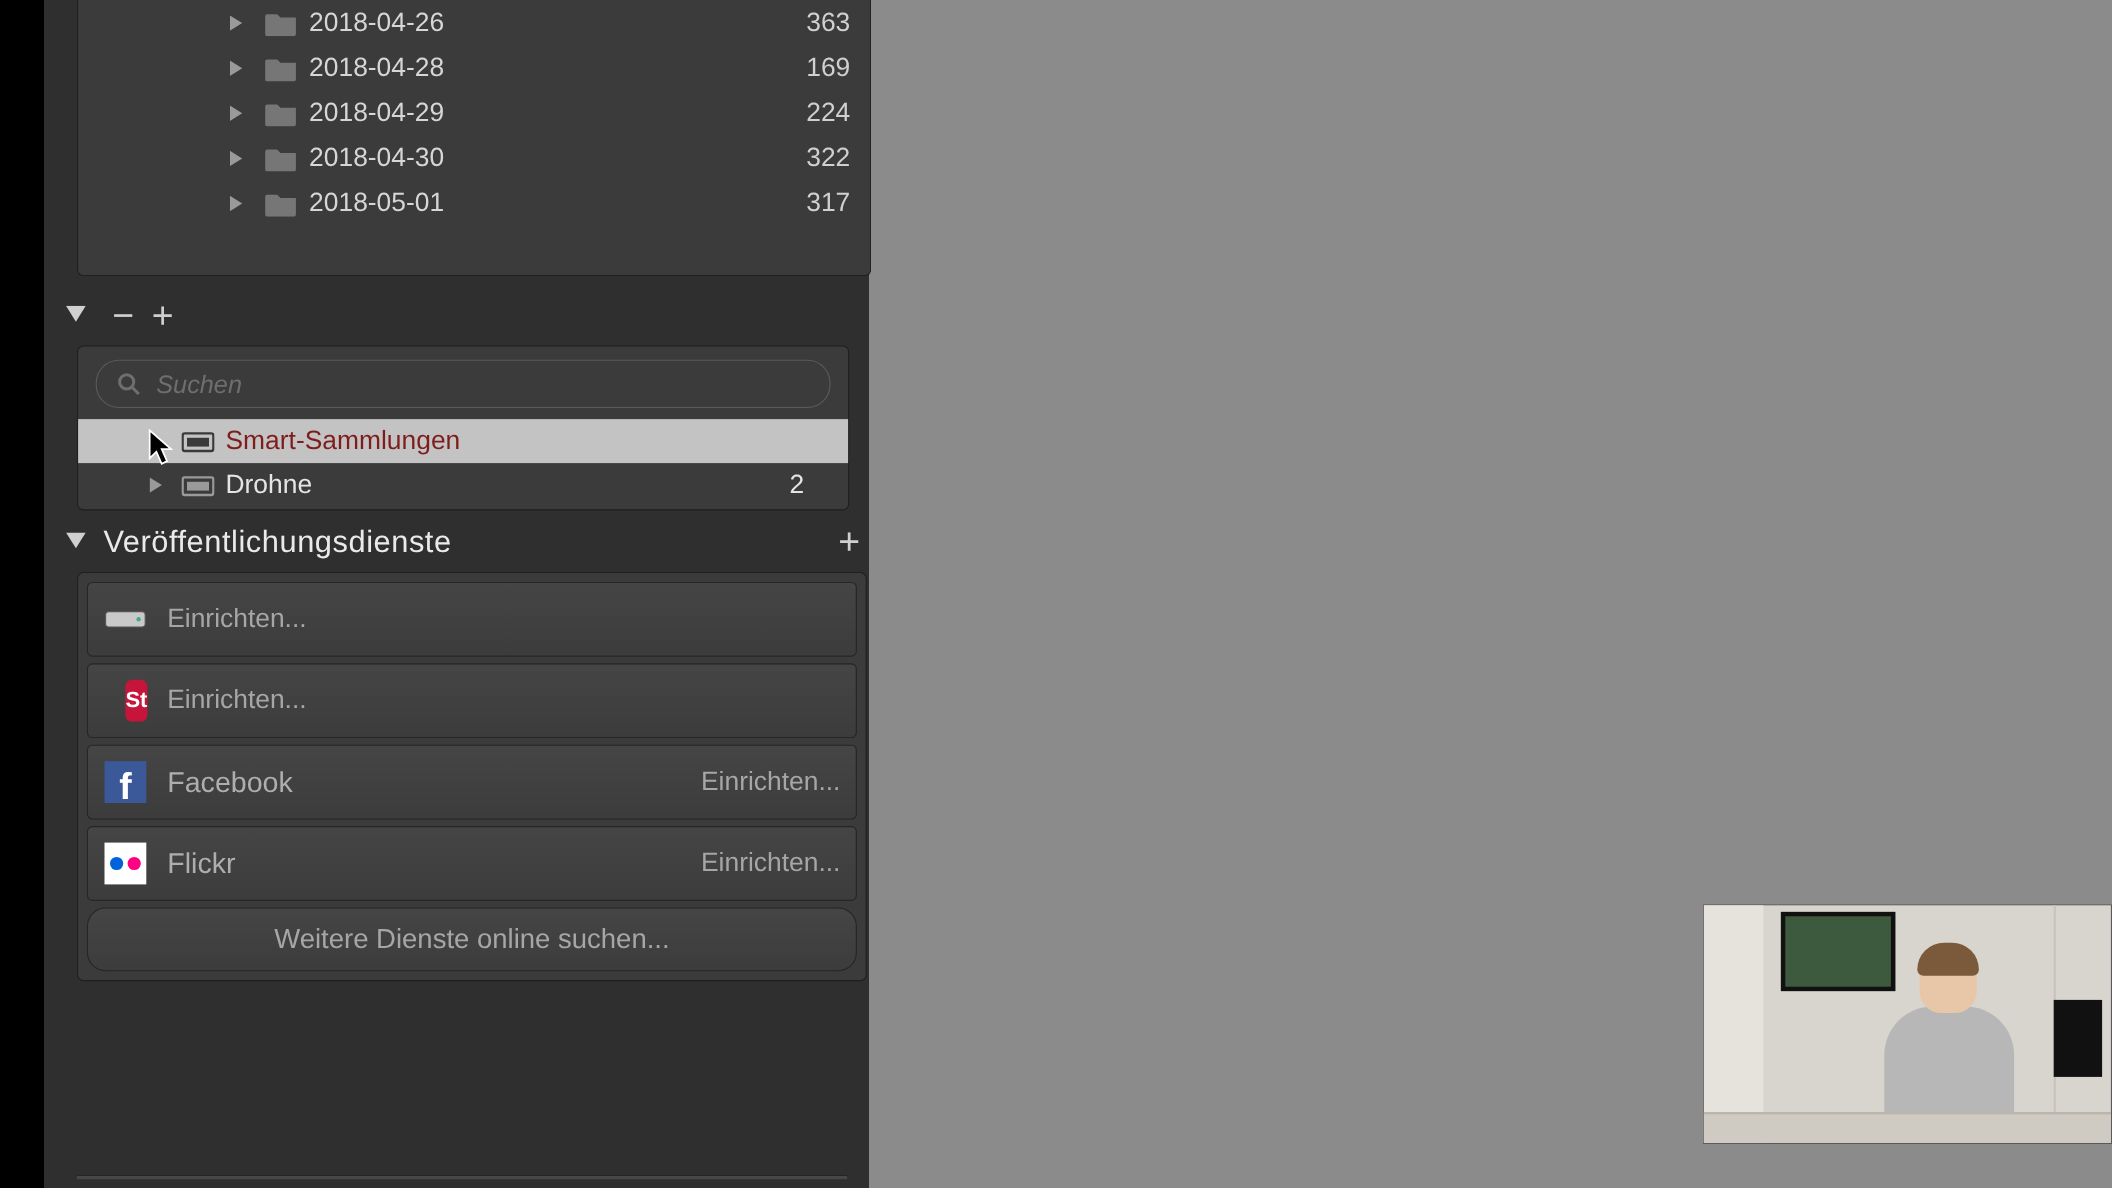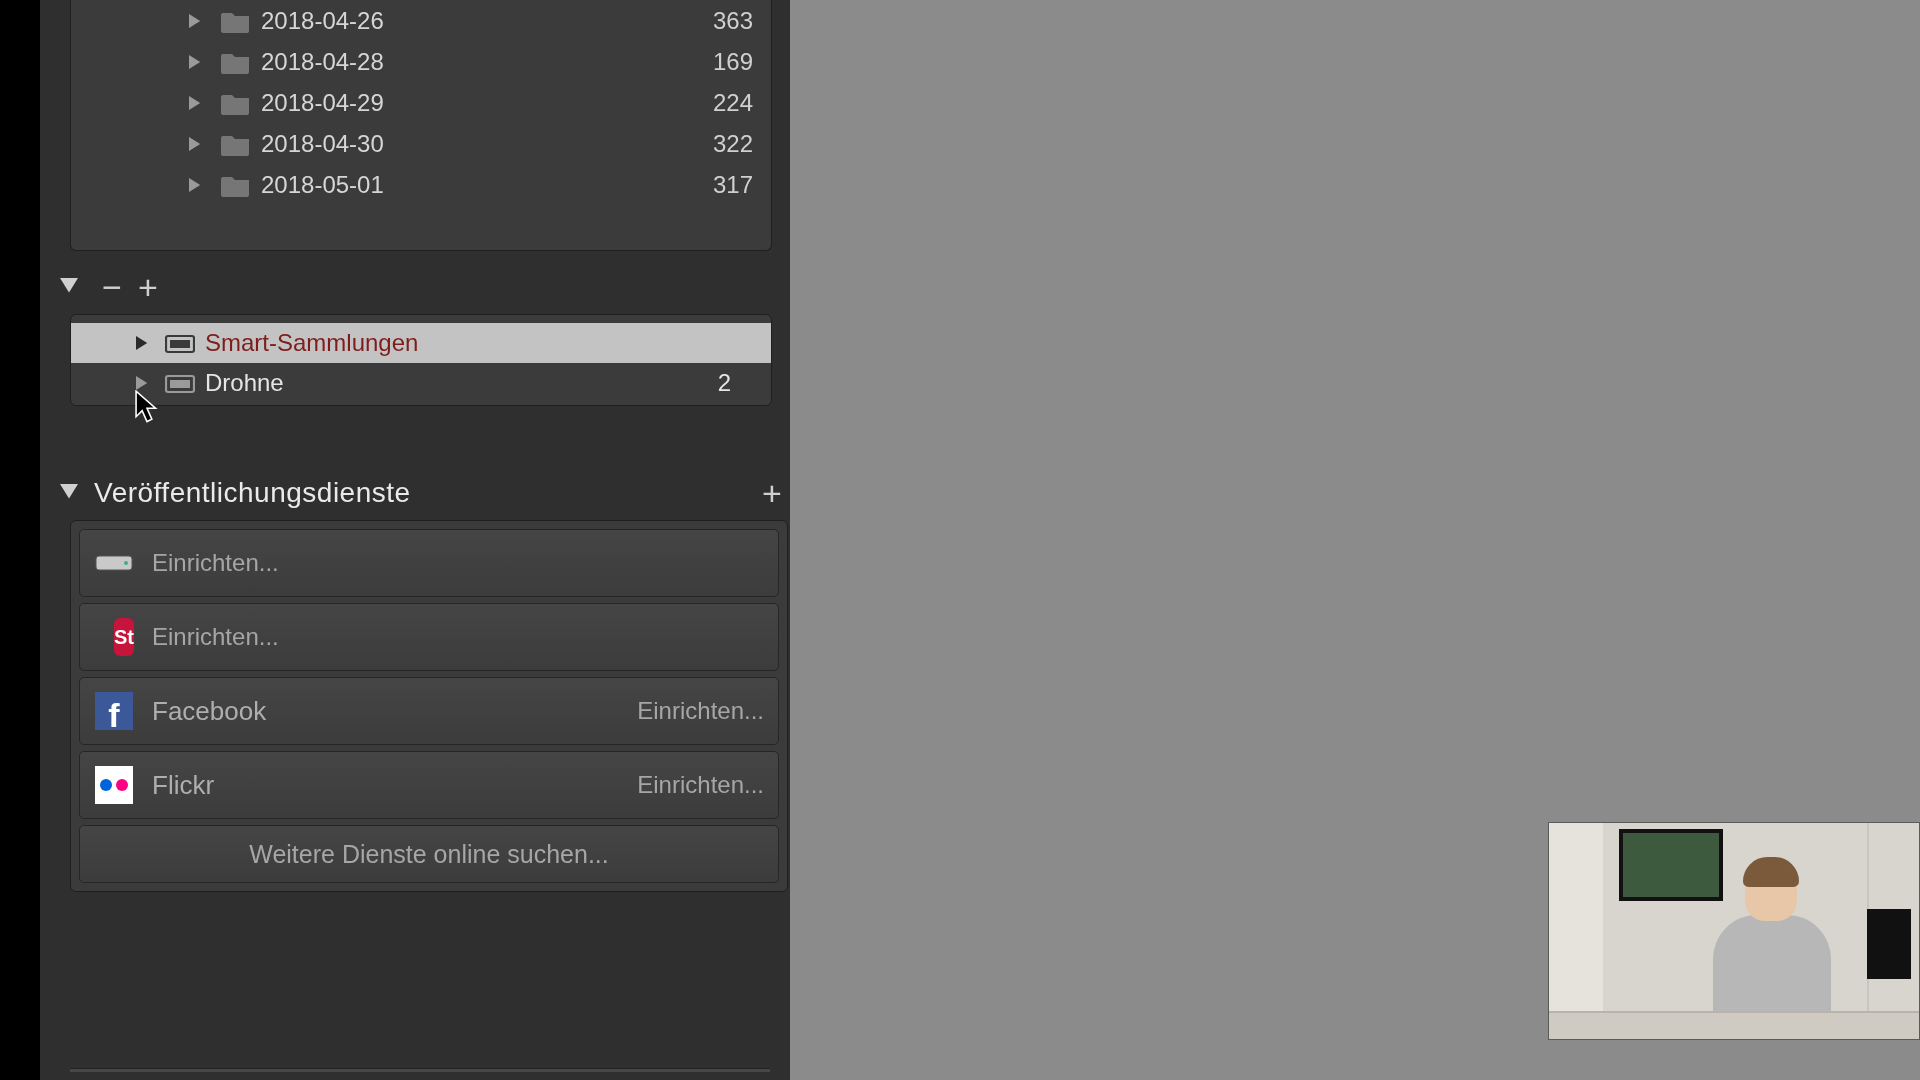--- a/index.html
+++ b/index.html
@@ -12,20 +12,21 @@
 #black-strip{position:absolute;left:0;top:0;width:40px;height:1080px;background:#000;}
 #left-panel{
   position:absolute;left:40px;top:0;width:750px;height:1080px;
   background:#2f2f2f;
 }
 #folder-container{
   position:absolute;left:30px;top:0;width:700px;height:250px;
   background:#3b3b3b;border:1px solid #1f1f1f;border-top:none;
   border-bottom-left-radius:6px;border-bottom-right-radius:6px;
   overflow:hidden;
+  padding-left:20px;
 }
 .folder-row{
   height:41px;display:flex;align-items:center;
   color:#d6d6d6;font-size:24px;
   cursor:default;user-select:none;
 }
 .disclosure{
   width:30px;margin-left:110px;display:flex;align-items:center;justify-content:center;
   color:#9a9a9a;
 }
@@ -101,21 +102,21 @@
   border:1px solid #262626;border-radius:5px;
   background:linear-gradient(#454545,#3c3c3c);
   display:flex;align-items:center;padding:0 14px;
   color:#aeaeae;font-size:26px;
   cursor:default;user-select:none;
 }
 .svc-icon{width:40px;height:40px;margin-right:18px;flex:none;display:flex;align-items:center;justify-content:center;}
 .svc-name{flex:1;}
 .svc-setup{color:#a6a6a6;font-size:24px;cursor:pointer;}
 #more-services{
-  height:56px;border:1px solid #262626;border-radius:5px;
+  height:56px;border:1px solid #262626;border-radius:17px;
   background:linear-gradient(#454545,#3c3c3c);
   display:flex;align-items:center;justify-content:center;
   color:#a6a6a6;font-size:25px;cursor:pointer;user-select:none;
 }
 
 #thin-sep{
   position:absolute;left:30px;bottom:8px;width:700px;height:3px;
   background:#474747;border-top:1px solid #222;
 }
 #narrator{
@@ -216,20 +217,27 @@
     <div class="section-header">
       <span class="tri">
         <svg viewBox="0 0 10 10">
             <polygon points="0,0 10,0 5,8"></polygon>
           </svg>
       </span>
       <span class="hdr-btn">−</span>
       <span class="hdr-btn">+</span>
     </div>
     <div id="collections-body">
+      <div id="search-wrap">
+        <svg viewBox="0 0 24 24">
+            <circle cx="10" cy="10" r="7"></circle>
+            <line x1="15" y1="15" x2="22" y2="22"></line>
+          </svg>
+        <input id="search-input" placeholder="Suchen" style="">
+      </div>
       <div id="collections-list">
           <div class="coll-row selected">
             <span class="disclosure-s">
               <svg viewBox="0 0 10 10">
                 <polygon points="0,0 8,5 0,10" fill="#2a2a2a"></polygon>
               </svg>
             </span>
             <span class="coll-icon"><svg viewBox="0 0 30 22">
                 <rect x="1" y="4" width="28" height="16" rx="2" fill="none" stroke="#3a3a3a" stroke-width="2.2"></rect>
                 <rect x="5" y="8" width="20" height="8" fill="#3a3a3a"></rect>

